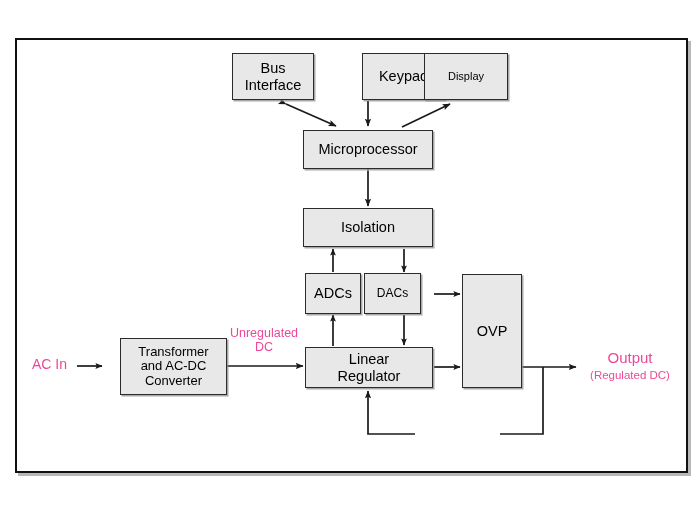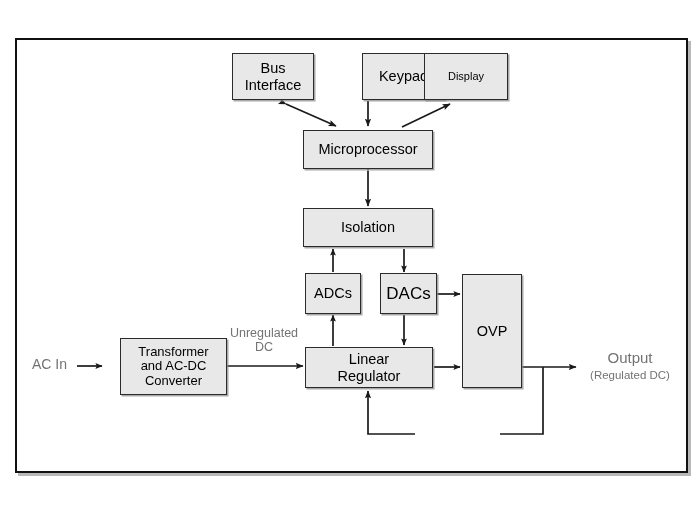--- a/index.html
+++ b/index.html
@@ -58,33 +58,33 @@
     justify-content: center;
     text-align: center;
     color: #000000;
     line-height: 1.12;
     z-index: 3;
     box-shadow: 1.5px 1.5px 0 rgba(140,140,140,0.75);
   }
   .node span { display: block; width: 100%; }
   .label {
     position: absolute;
-    color: #737373;
+    color: #ec4899;
     text-align: center;
     z-index: 4;
     line-height: 1.12;
   }
   
   #node-bus-interface { left: 232px; top: 53px;  width: 82px;  height: 47px; font-size: 14.5px; }
   #node-keypad        { left: 327px; top: 53px;  width: 83px;  height: 47px; font-size: 14.5px; margin-left: 35px; }
   #node-display       { left: 424px; top: 53px;  width: 84px;  height: 47px; font-size: 11px; }
   #node-microprocessor{ left: 303px; top: 130px; width: 130px; height: 39px; font-size: 14.5px; }
   #node-isolation     { left: 303px; top: 208px; width: 130px; height: 39px; font-size: 14.5px; }
   #node-adcs          { left: 305px; top: 273px; width: 56px;  height: 41px; font-size: 14.5px; align-items: center; }
-  #node-dacs          { left: 380px; top: 273px; width: 57px;  height: 41px; font-size: 17px; }
+  #node-dacs          { left: 364px; top: 273px; width: 57px;  height: 41px; font-size: 12px; }
   #node-ovp           { left: 462px; top: 274px; width: 60px;  height: 114px; font-size: 14.5px; }
   #node-linear-regulator { left: 305px; top: 347px; width: 128px; height: 41px; font-size: 14.5px; justify-content: flex-end; }
   #node-transformer   { left: 104px; top: 338px; width: 107px; height: 57px; font-size: 13px; margin-left: 16px; }
   #node-feedback-control { left: 415px; top: 414px; width: 85px; height: 42px; font-size: 14px; }
 
   #label-ac-in        { left: 22px;  top: 357px; width: 55px;  font-size: 14px; }
   #label-unregulated  { left: 216px; top: 326px; width: 96px;  font-size: 12.5px; }
   #label-output-main  { left: 575px; top: 350px; width: 110px; font-size: 15px; }
   #label-output-sub   { left: 565px; top: 369px; width: 130px; font-size: 11.5px; }
 </style>

